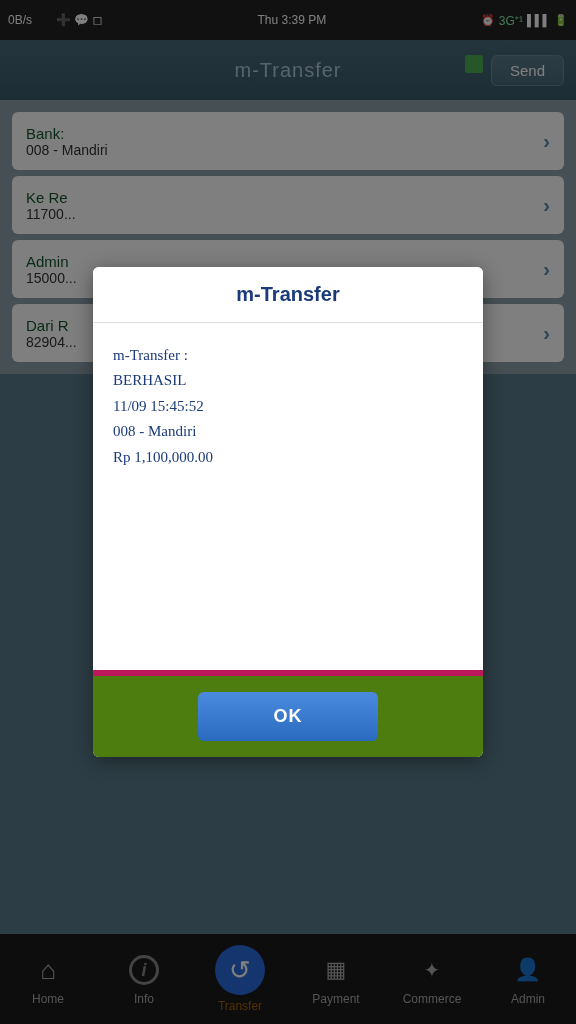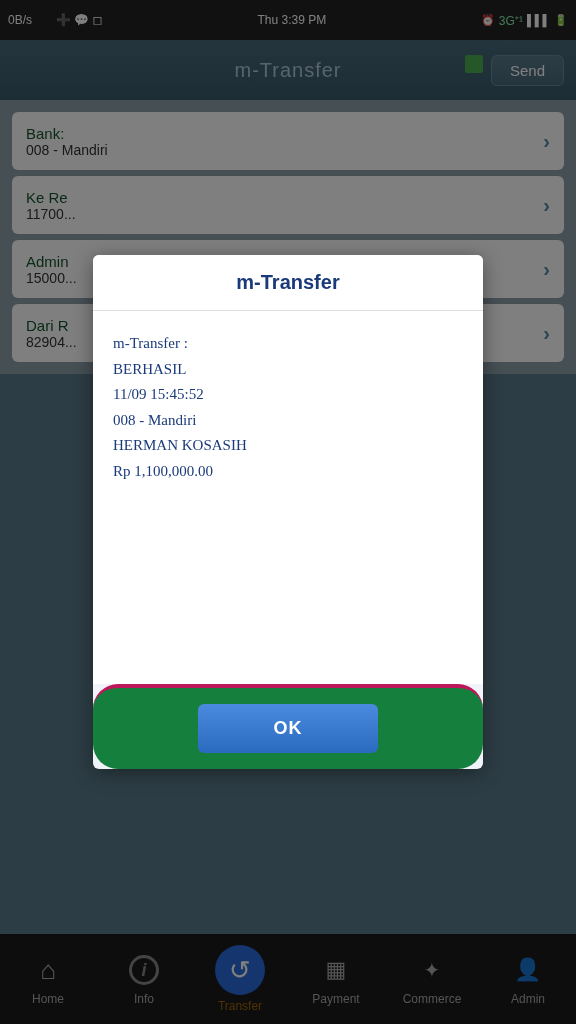--- a/index.html
+++ b/index.html
@@ -138,26 +138,25 @@
       background: white;
       padding: 20px 20px 200px 20px;
       font-family: Liberation Serif, serif;
     }
     .dialog-line {
       color: #1a3a7a;
       font-size: 15px;
       line-height: 1.7;
     }
     .dialog-footer {
-      background: #15803d;
-      border-top: 4px solid #be185d;
+      background: #4d7c0f;
+      border-top: 6px solid #be185d;
       padding: 16px 20px;
       display: flex;
       justify-content: center;
-      border-radius: 25px;
     }
     .ok-btn {
       background: linear-gradient(180deg, #4a8adf 0%, #2a6abf 100%);
       color: white;
       border: none;
       border-radius: 6px;
       padding: 14px 0;
       width: 180px;
       font-size: 18px;
       font-weight: bold;
@@ -270,21 +269,20 @@
 <div class="overlay">
   <div class="dialog">
     <div class="dialog-header">
       <span class="dialog-title">m-Transfer</span>
     </div>
     <div class="dialog-body">
       <div class="dialog-line">m-Transfer :</div>
       <div class="dialog-line">BERHASIL</div>
       <div class="dialog-line">11/09 15:45:52</div>
       <div class="dialog-line">008 - Mandiri</div>
-      <div class="dialog-line">HERMAN KOSASIH</div>
       <div class="dialog-line">Rp 1,100,000.00</div>
     </div>
     <div class="dialog-footer">
       <button class="ok-btn">OK</button>
     </div>
   </div>
 </div>
 
 <div class="bottom-nav">
   <div class="nav-item">

